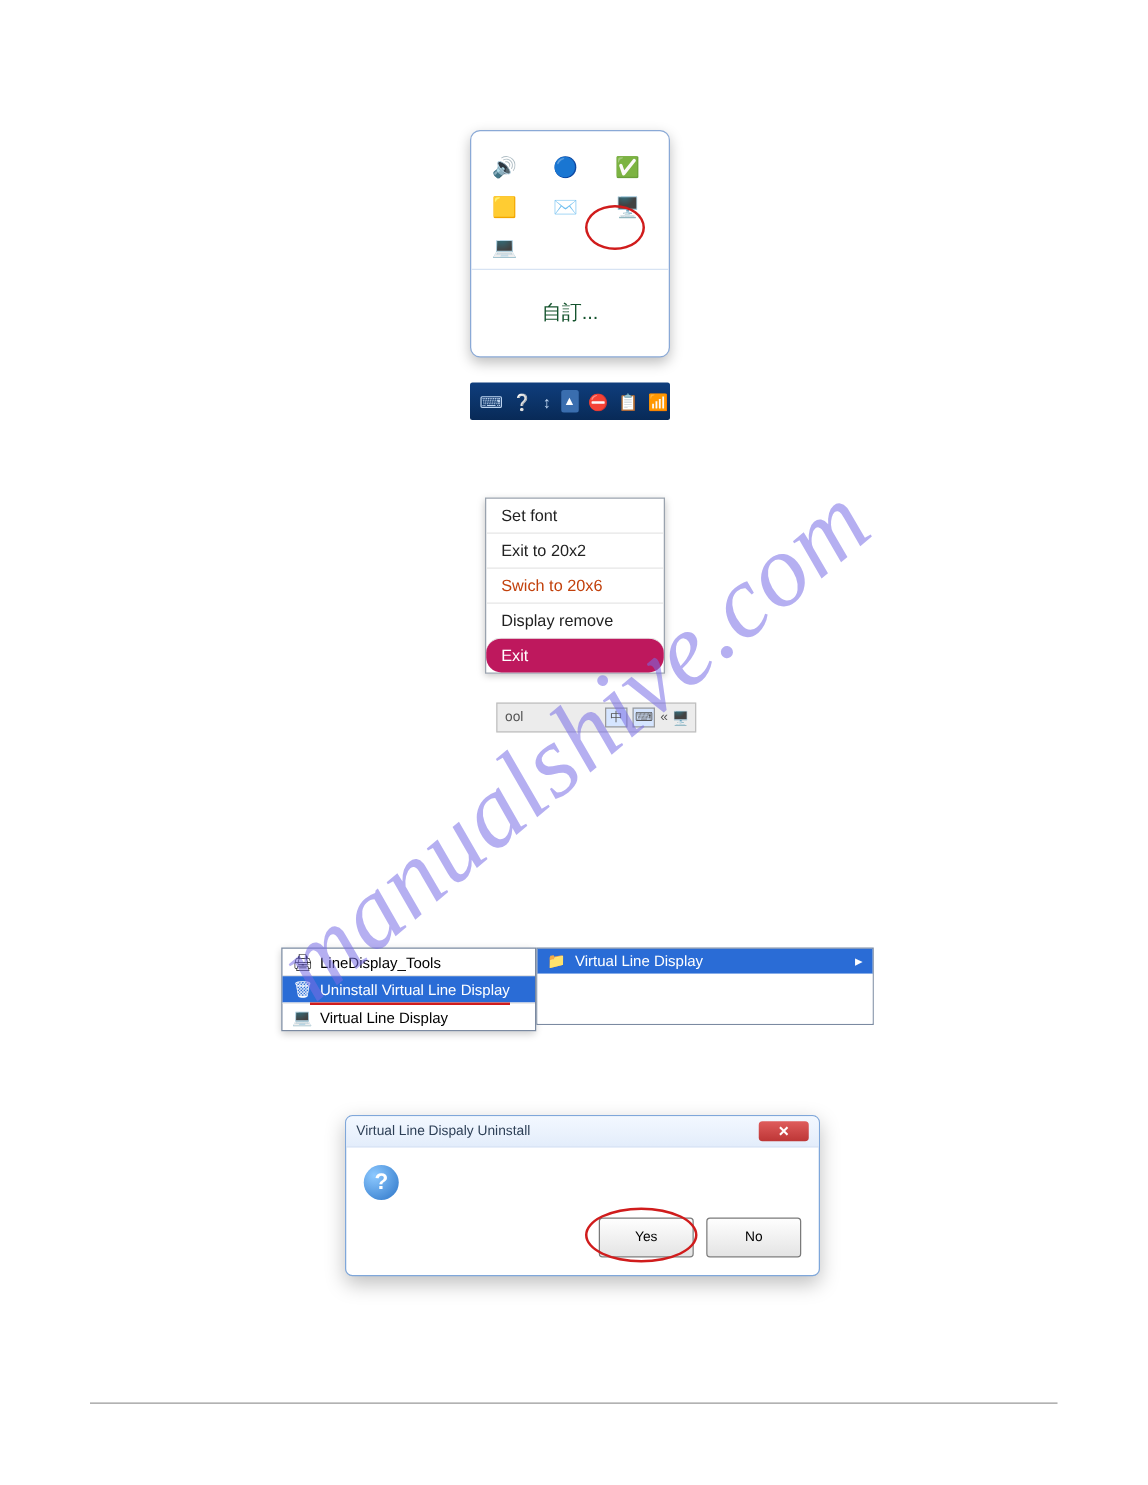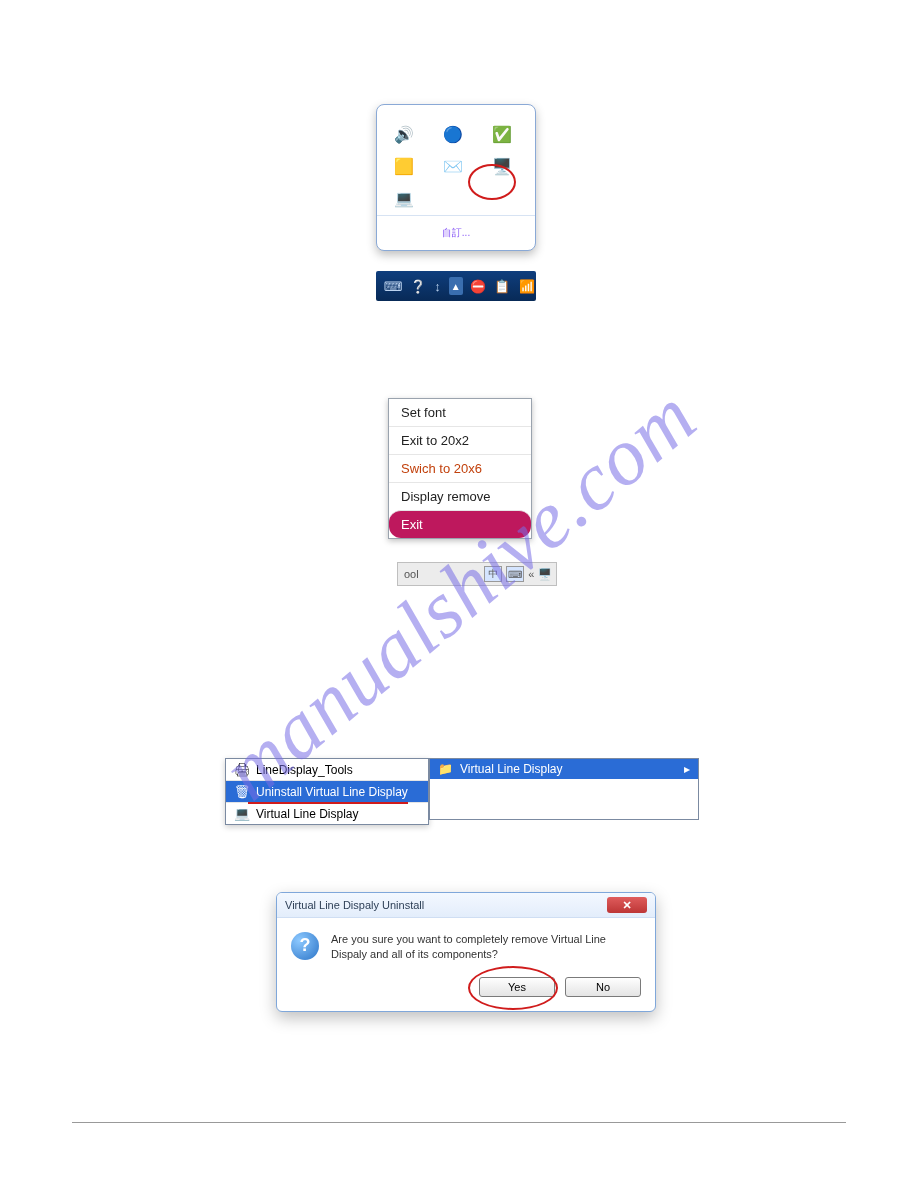--- a/index.html
+++ b/index.html
@@ -59,23 +59,23 @@
     width: 22px;
     height: 22px;
     display: flex;
     align-items: center;
     justify-content: center;
     font-size: 16px;
   }
   .tray-footer {
     border-top: 1px solid #d7e3f3;
     text-align: center;
-    padding: 10px 0;
-    font-size: 10px;
-    color: #8b5cf6;
+    padding: 24px 0;
+    font-size: 16px;
+    color: #14532d;
   }
   .taskbar {
     margin-top: 20px;
     height: 30px;
     background: linear-gradient(#0f3e7d, #082a57);
     border-radius: 2px;
     display: flex;
     align-items: center;
     gap: 8px;
     padding: 0 8px;
@@ -252,21 +252,21 @@
     flex: 0 0 28px;
   }
   .fig4 .dlg-buttons {
     display:flex;
     justify-content:flex-end;
     gap: 10px;
     padding: 8px 14px 14px 14px;
   }
   .fig4 button {
     width: 76px;
-    height: 20px;
+    height: 32px;
     font-size: 11px;
     border: 1px solid #7a7a7a;
     border-radius: 3px;
     background: linear-gradient(#fefefe,#e4e4e4);
   }
   .circled-yes {
     position:absolute;
     left: 468px;
     top: 966px;
     width: 86px;
@@ -358,21 +358,20 @@
     <div class="body"></div>
   </div>
 
   <div class="fig4">
     <div class="titlebar">
       <span>Virtual Line Dispaly Uninstall</span>
       <span class="close">✕</span>
     </div>
     <div class="dlg-body">
       <div class="qmark">?</div>
-      <div>Are you sure you want to completely remove Virtual Line Dispaly and all of its components?</div>
     </div>
     <div class="dlg-buttons">
       <button>Yes</button>
       <button>No</button>
     </div>
   </div>
   <div class="circled-yes"></div>
 
   <div class="page-footer-line"></div>
 </div>

